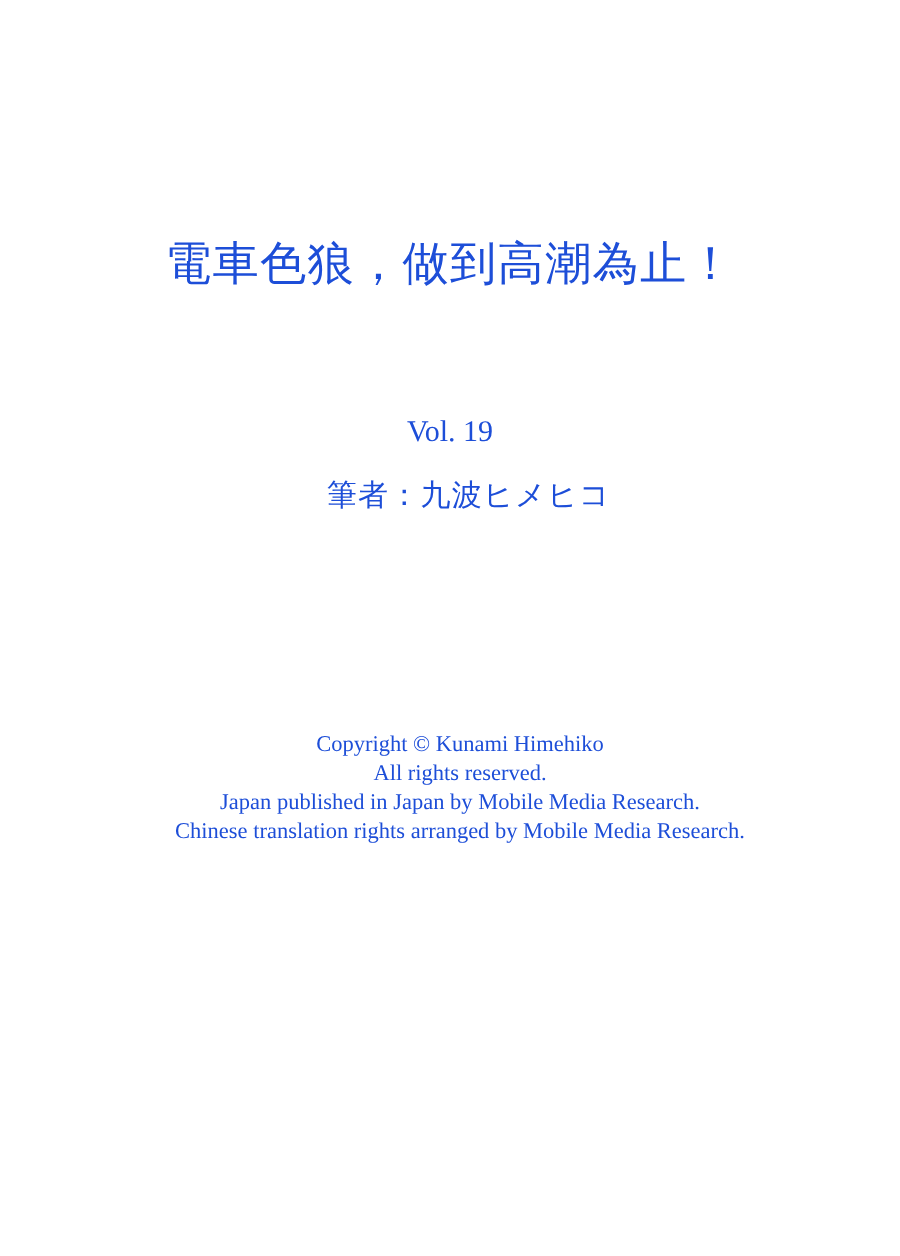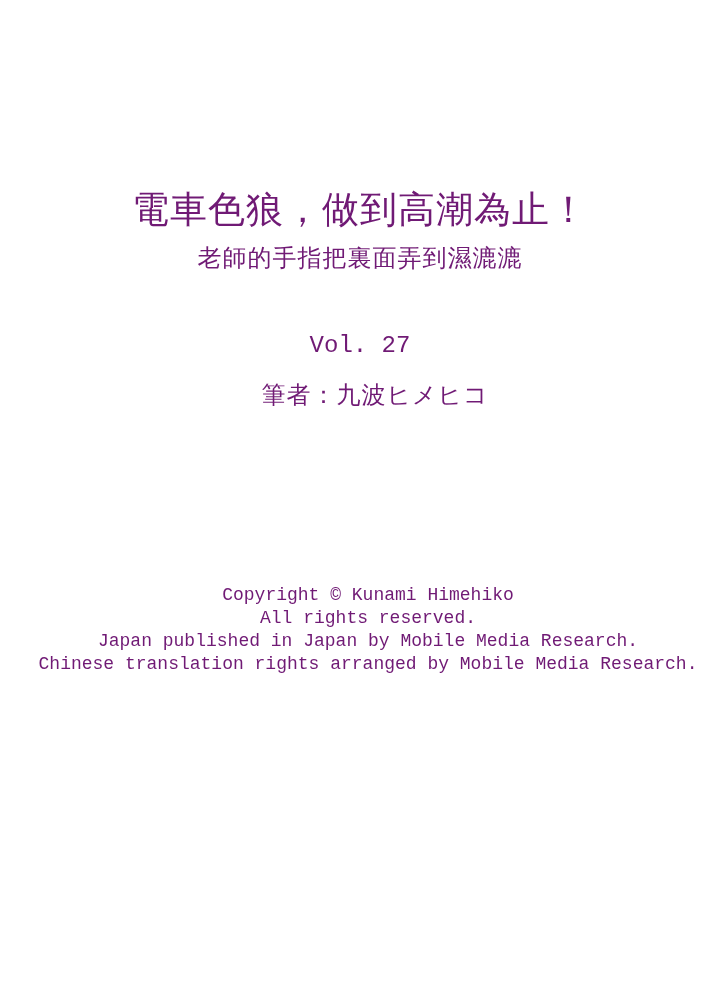--- a/index.html
+++ b/index.html
@@ -7,22 +7,22 @@
     padding: 0;
     background: #ffffff;
   }
   .page {
     position: relative;
     width: 720px;
     height: 815px;
     margin: 0 auto;
     background: #ffffff;
     overflow: hidden;
-    font-family: Liberation Mono, monospace;
-    color: #701a75;
+    font-family: Liberation Serif, serif;
+    color: #1d4ed8;
   }
   .centered-line {
     position: absolute;
     left: 0;
     right: 0;
     text-align: center;
     white-space: nowrap;
   }
   .book-title {
     top: 190px;
@@ -67,23 +67,22 @@
     white-space: nowrap;
   }
 </style>
 </head>
 <body>
 
 <div class="page">
 
   <div class="centered-line book-title">電車色狼，做到高潮為止！</div>
 
-  <div class="centered-line book-subtitle">老師的手指把裏面弄到濕漉漉</div>
 
-  <div class="centered-line volume-number">Vol. 27</div>
+  <div class="centered-line volume-number">Vol. 19</div>
 
   <div class="centered-line author-line">筆者：九波ヒメヒコ</div>
 
   <div class="copyright-block">
     <div>Copyright © Kunami Himehiko</div>
     <div>All rights reserved.</div>
     <div>Japan published in Japan by Mobile Media Research.</div>
     <div>Chinese translation rights arranged by Mobile Media Research.</div>
   </div>
 

